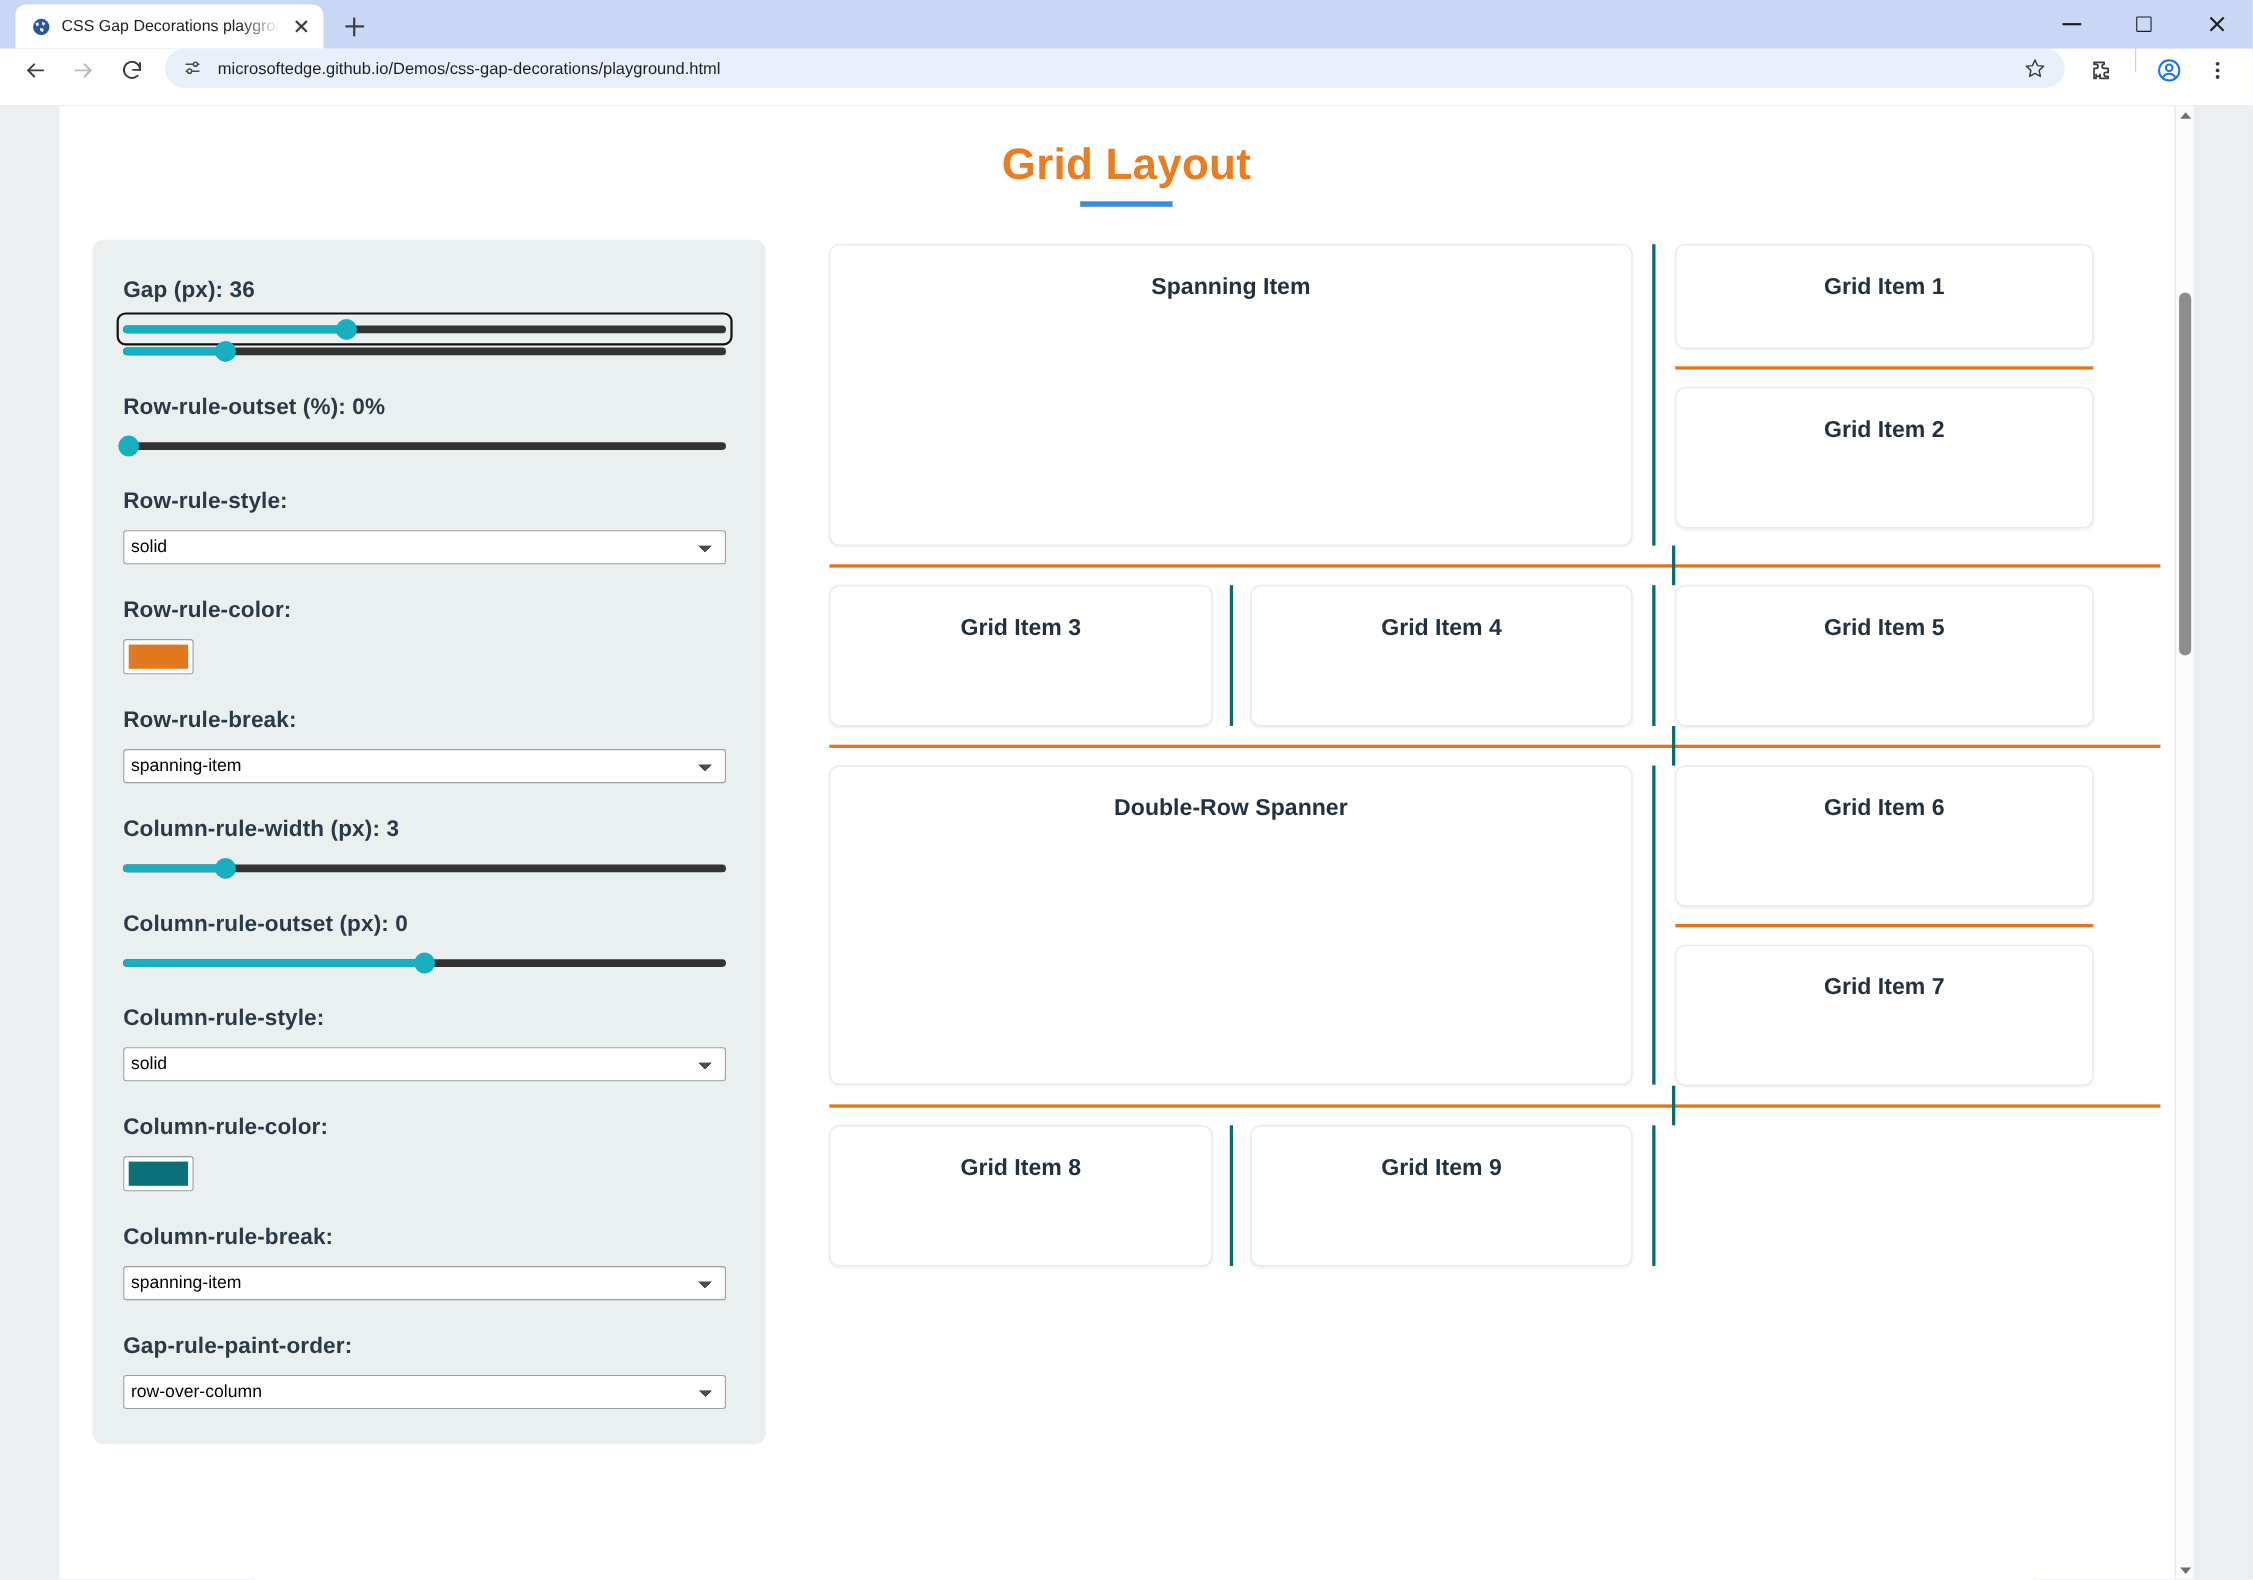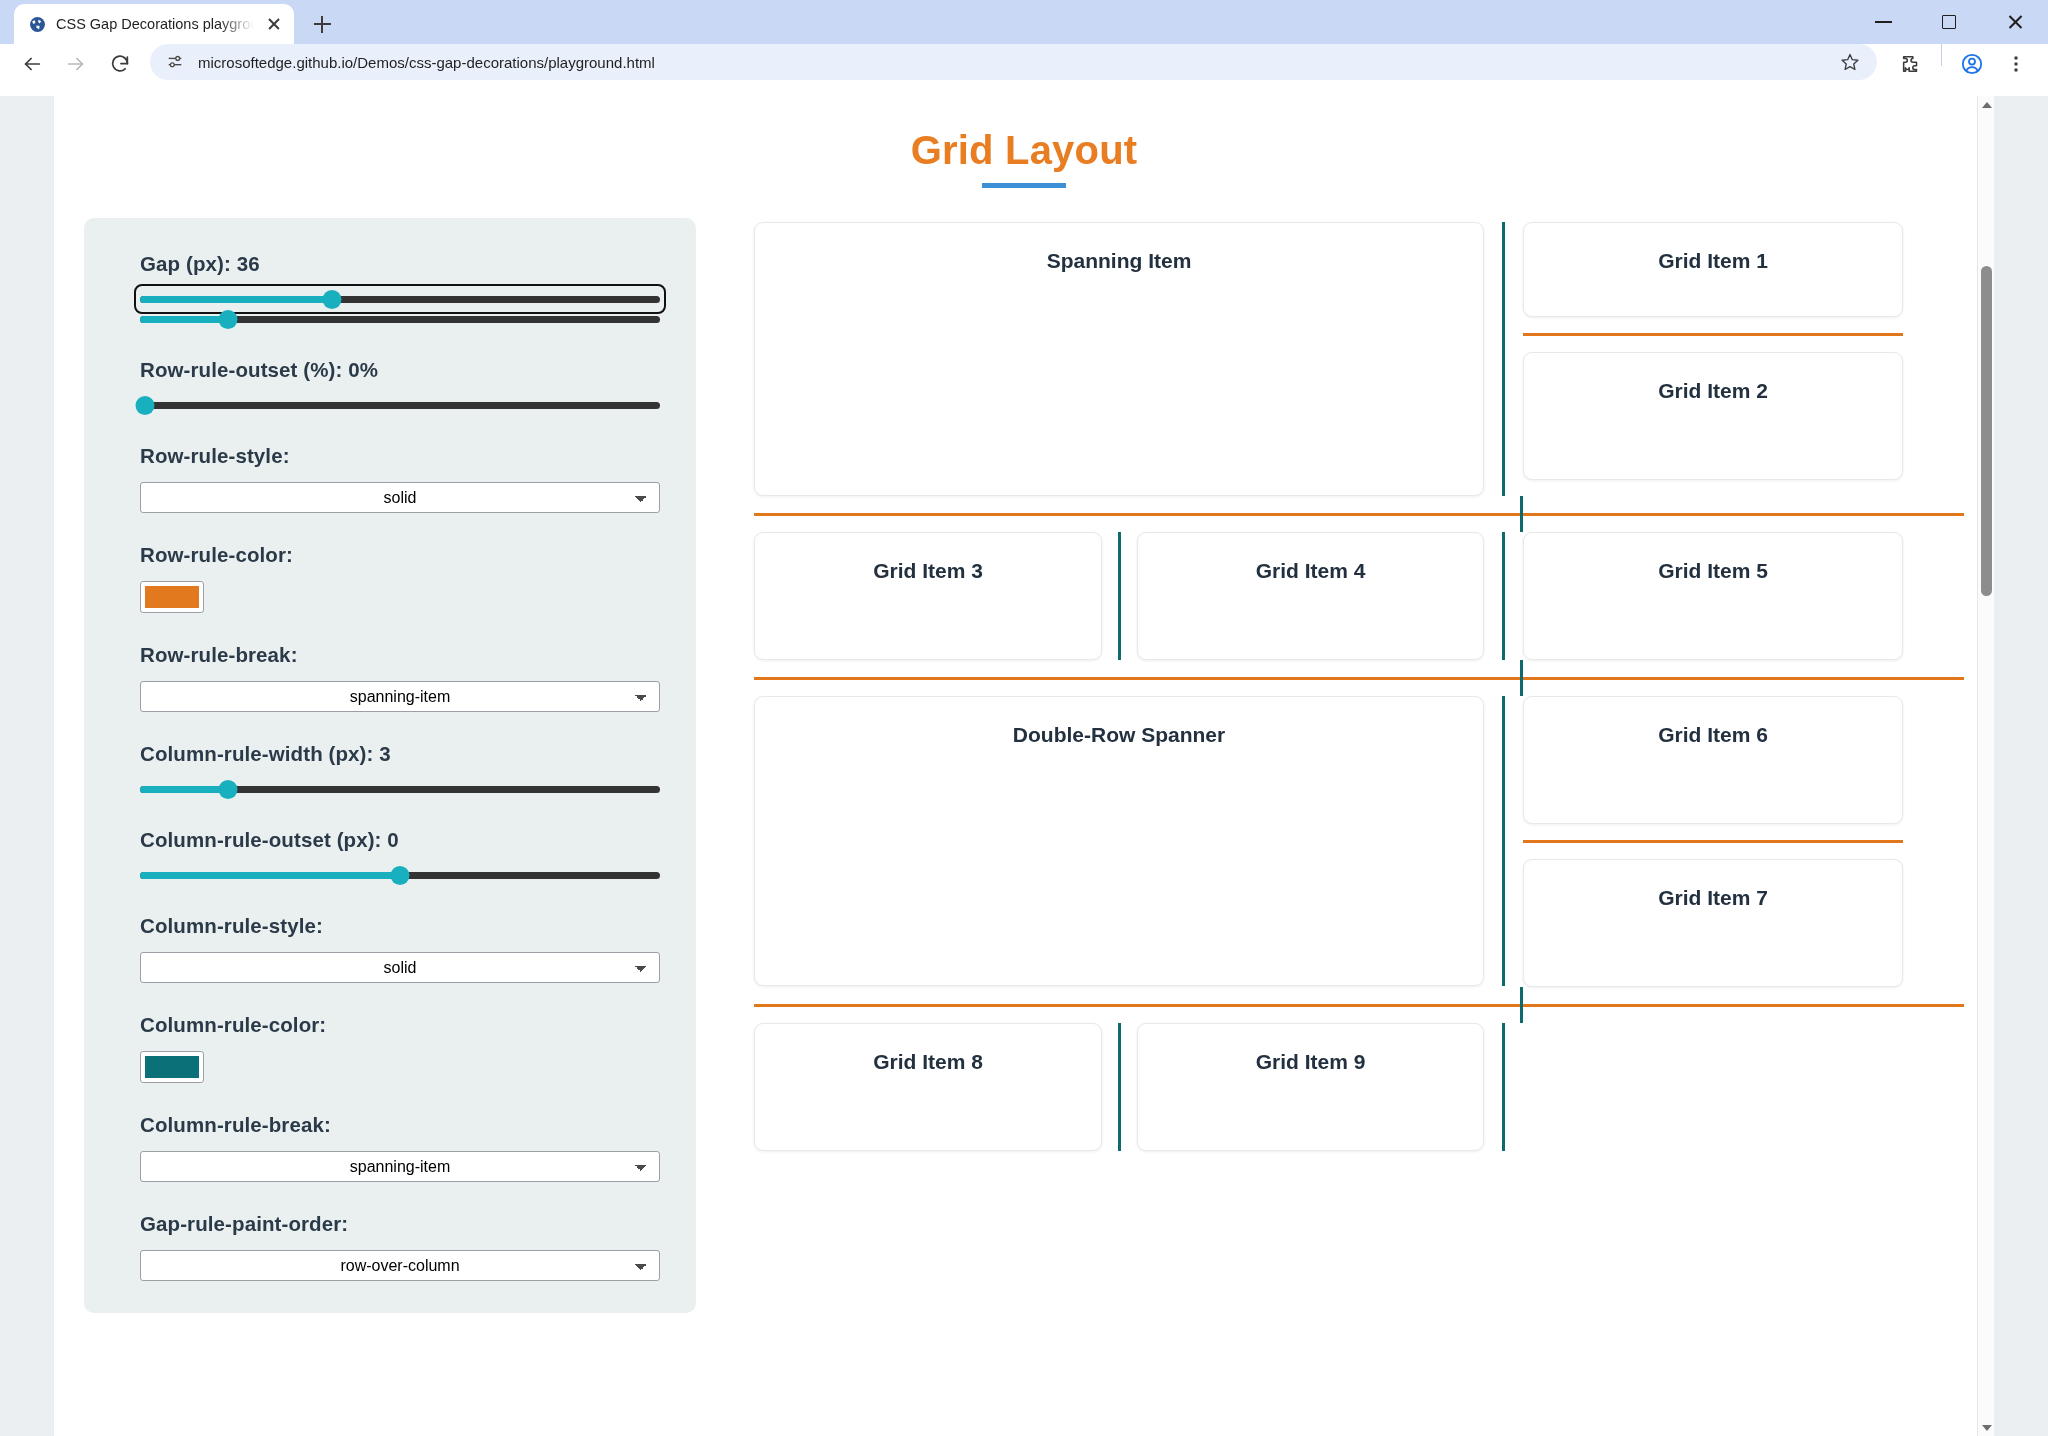--- a/index.html
+++ b/index.html
@@ -110,21 +110,21 @@
     text-align:center; color:#e87d22; font-size:40px; font-weight:700;
     letter-spacing:0.2px; margin-top: 10px;
   }
   .title-underline { width:84px; height:5px; background:#3b8fd4; margin:10px auto 0; }
 
   .layout { display:flex; gap:58px; margin-top: 30px; align-items:flex-start; }
 
   
   .controls {
     width: 612px; flex:0 0 612px; background:#eaeff0; border-radius:10px;
-    padding: 34px 36px 32px 56px;
+    padding: 34px 36px 32px 28px;
   }
   .ctrl { margin-bottom: 0; }
   .ctrl-label {
     font-size: 20.5px; font-weight: 700; color:#2b3a48; margin: 0 0 14px 0;
     display:block; letter-spacing:0.1px;
   }
   .ctrl + .ctrl .ctrl-label { margin-top: 30px; }
 
   .slider { position:relative; height: 18px; width: 100%; display:flex; align-items:center;
             margin-bottom: 2px; }
@@ -138,21 +138,21 @@
     transform: translateX(-9.5px);
   }
 
   select.ctrl-select {
     width: 100%; height: 31px; font-size:16px; font-family:"Liberation Sans", sans-serif;
     background:#ffffff; border:1px solid #9aa0a6; border-radius:3px;
     padding: 0 6px; color:#000; appearance:none;
     background-image: linear-gradient(45deg, transparent 50%, #4a4a4a 50%),
                       linear-gradient(135deg, #4a4a4a 50%, transparent 50%);
     background-position: calc(100% - 18px) 13px, calc(100% - 12px) 13px;
-    background-size: 6px 6px, 6px 6px; background-repeat:no-repeat;text-align:center;
+    background-size: 6px 6px, 6px 6px; background-repeat:no-repeat;
   }
 
   .color-swatch {
     width: 64px; height: 32px; background:#ffffff; border:1px solid #9aa0a6;
     border-radius:3px; padding:4px; display:block;
   }
   .color-swatch i { display:block; width:100%; height:100%; }
 
   
   .griddemo { flex: 1 1 auto; position:relative; padding-top: 4px; }

